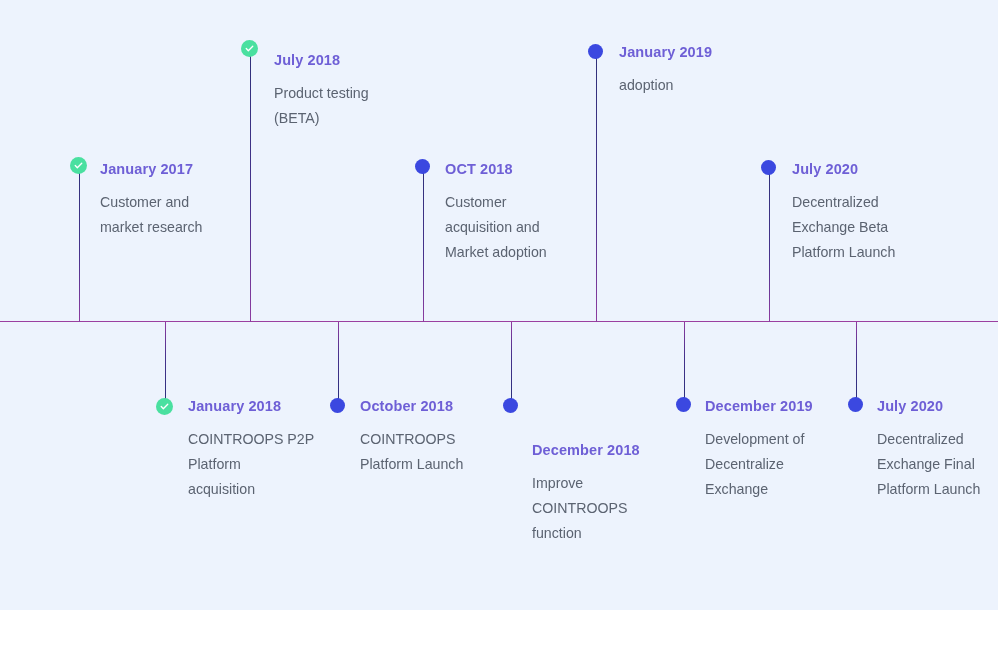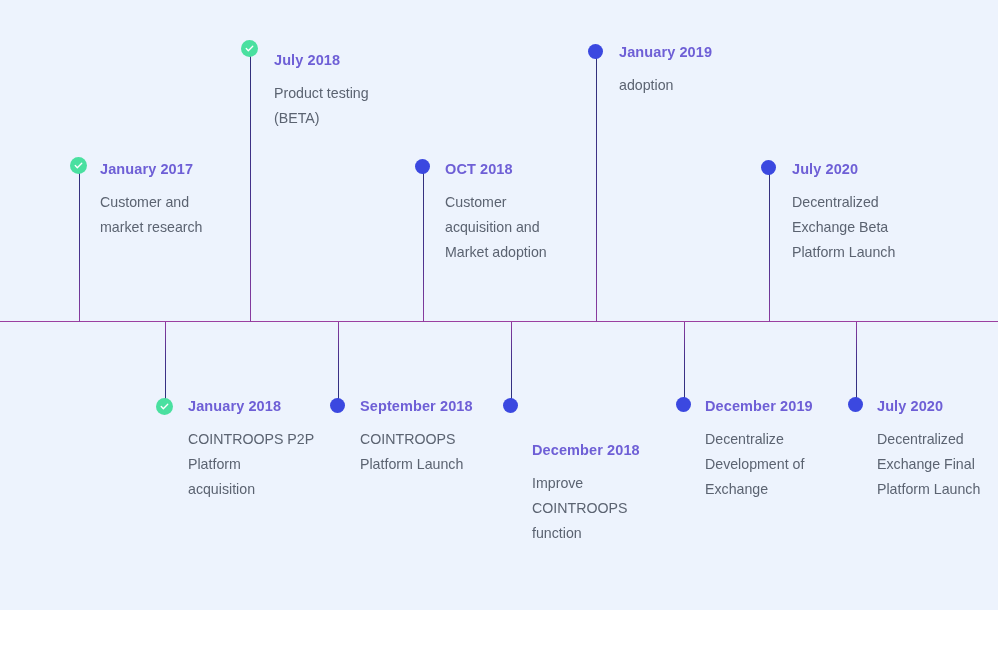--- a/index.html
+++ b/index.html
@@ -199,21 +199,21 @@
         <span class="ln">Platform</span>
         <span class="ln">acquisition</span>
       </div>
     </div>
   </div>
 
   <div class="milestone">
     <div class="stem stem-bottom" style="left:337.5px; top:322px; height:77px;"></div>
     <div class="dot dot-pending" style="left:330px; top:398px;"></div>
     <div class="entry" style="left:360px; top:398px;">
-      <div class="entry-date">September 2018</div>
+      <div class="entry-date">October 2018</div>
       <div class="entry-desc">
         <span class="ln">COINTROOPS</span>
         <span class="ln">Platform Launch</span>
       </div>
     </div>
   </div>
 
   <div class="milestone">
     <div class="stem stem-bottom" style="left:510.5px; top:322px; height:77px;"></div>
     <div class="dot dot-pending" style="left:503px; top:398px;"></div>
@@ -226,22 +226,22 @@
       </div>
     </div>
   </div>
 
   <div class="milestone">
     <div class="stem stem-bottom" style="left:683.5px; top:322px; height:76px;"></div>
     <div class="dot dot-pending" style="left:676px; top:397px;"></div>
     <div class="entry" style="left:705px; top:398px;">
       <div class="entry-date">December 2019</div>
       <div class="entry-desc">
+        <span class="ln">Development of</span>
         <span class="ln">Decentralize</span>
-        <span class="ln">Development of</span>
         <span class="ln">Exchange</span>
       </div>
     </div>
   </div>
 
   <div class="milestone">
     <div class="stem stem-bottom" style="left:855.5px; top:322px; height:76px;"></div>
     <div class="dot dot-pending" style="left:848px; top:397px;"></div>
     <div class="entry" style="left:877px; top:398px;">
       <div class="entry-date">July 2020</div>

